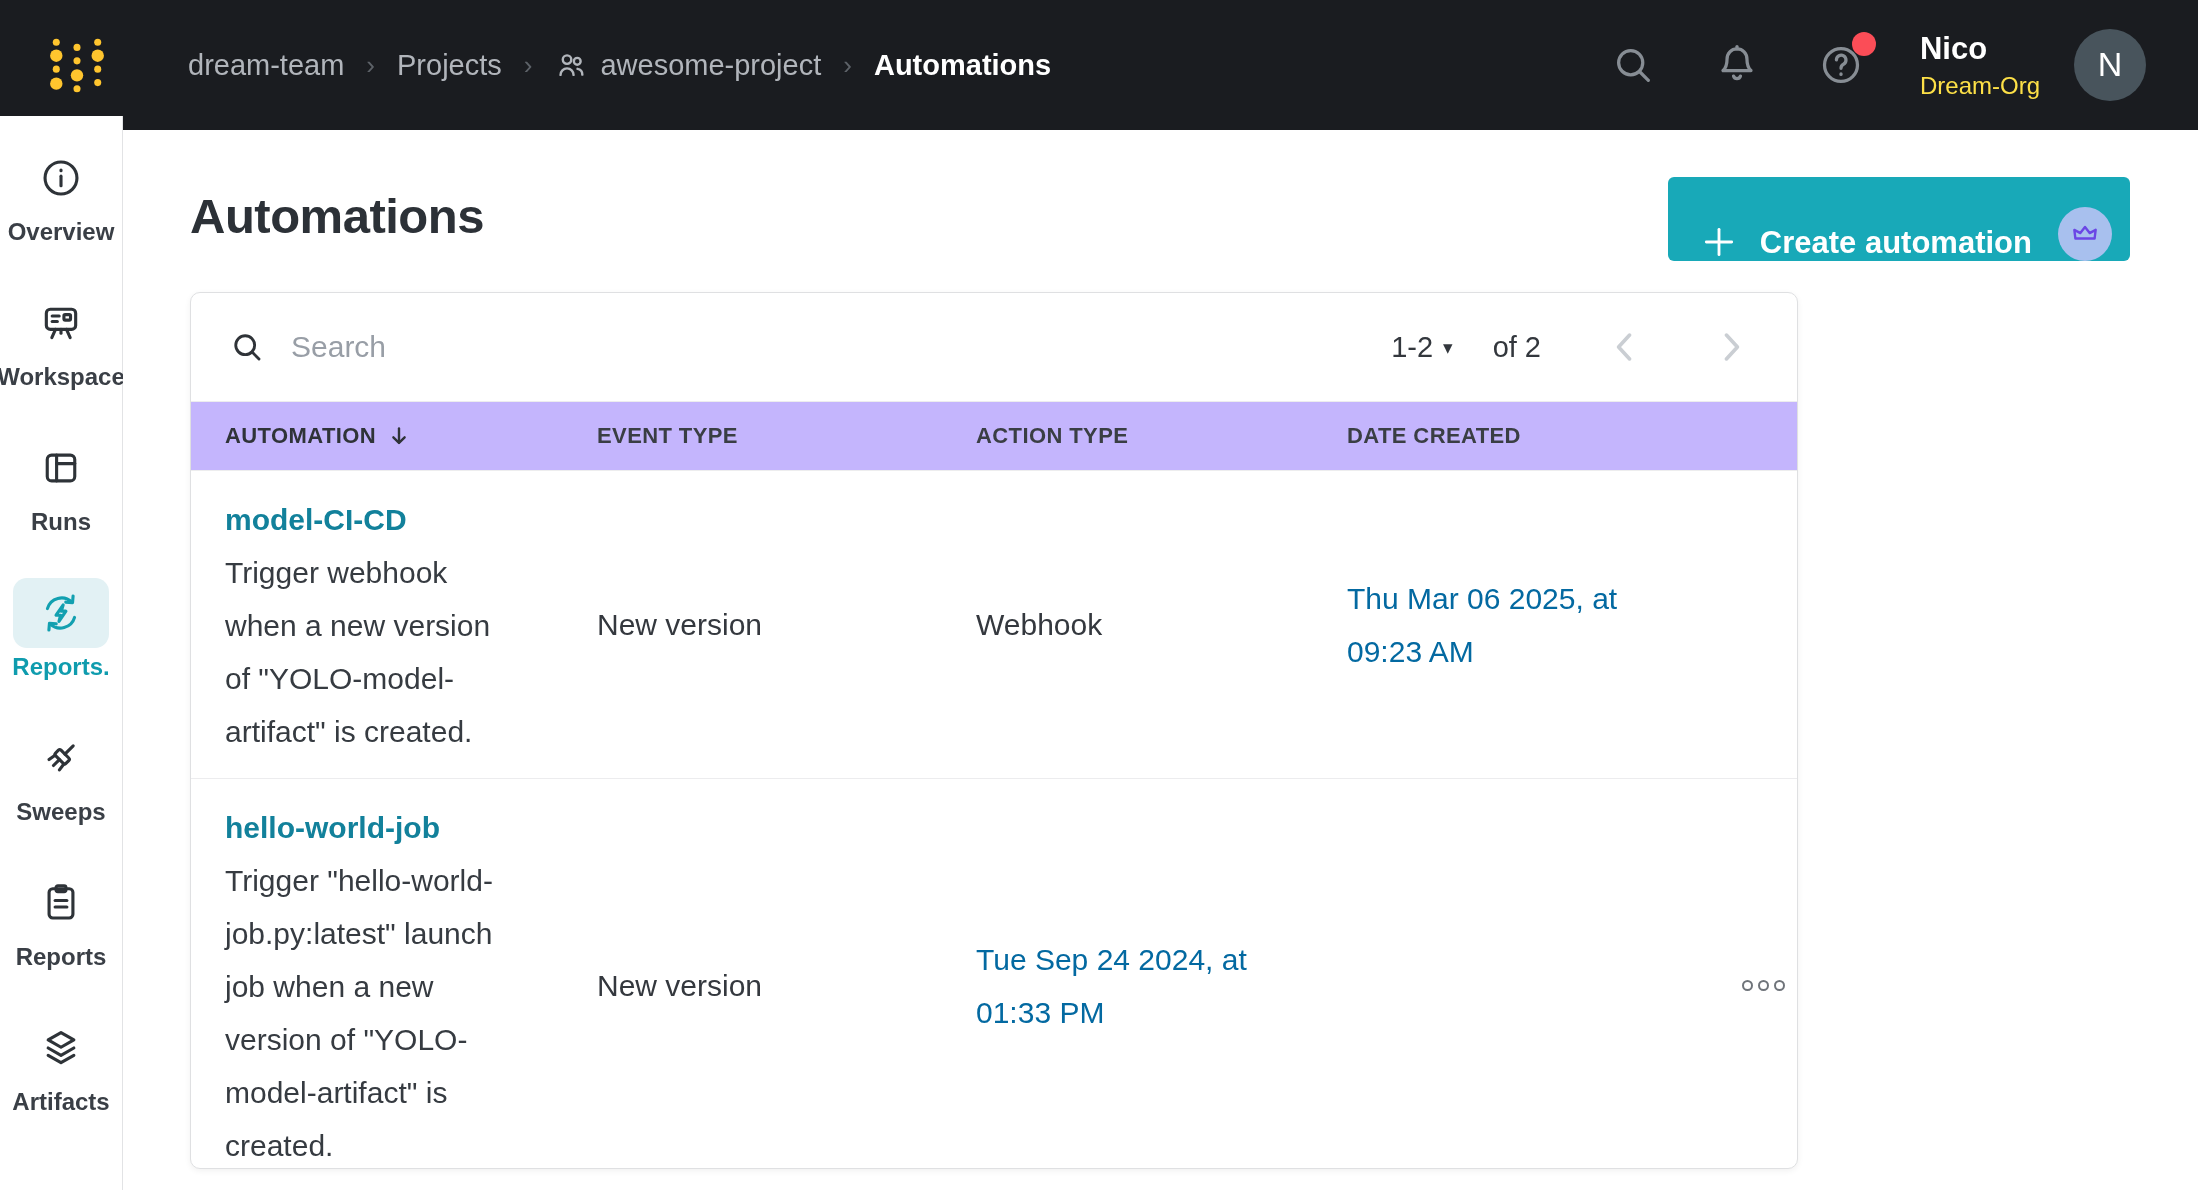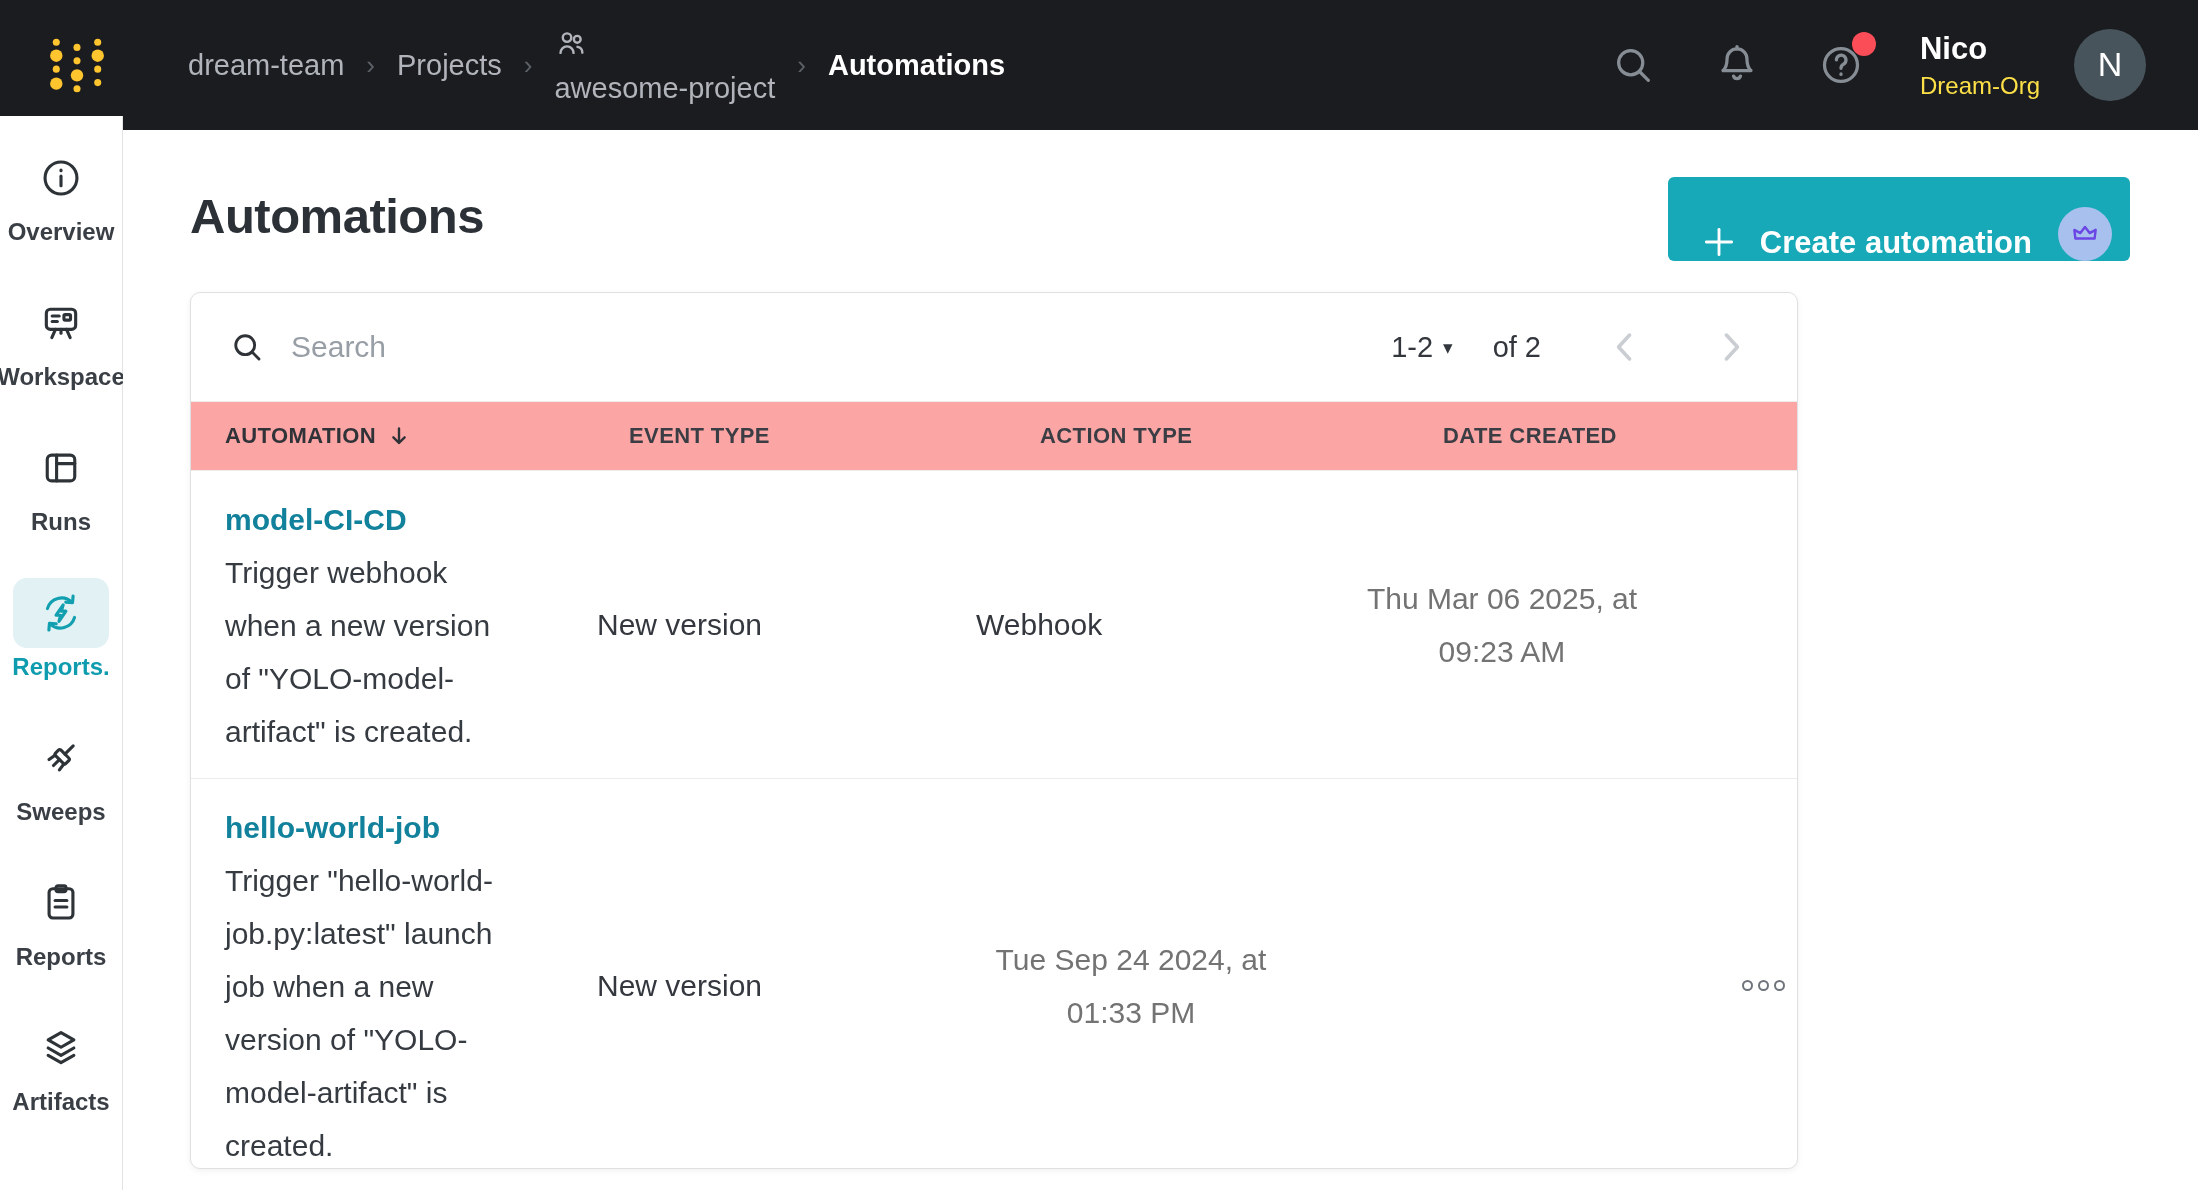--- a/index.html
+++ b/index.html
@@ -6,21 +6,21 @@
   html,body { width:2198px; height:1204px; overflow:hidden; background:#fff;
               font-family:"Liberation Sans", sans-serif; color:#34383e; }
 
   
   .topbar { position:absolute; top:0; left:0; width:2198px; height:130px;
             background:#1a1c20; display:flex; align-items:center; }
   .logo { margin-left:48px; width:58px; height:58px; cursor:pointer; flex:0 0 auto; }
   .breadcrumbs { margin-left:82px; display:flex; align-items:center; font-size:29px; color:#b1b5bb; }
   .crumb { cursor:pointer; }
   .crumb-sep { color:#5d6268; font-size:26px; margin:0 22px; }
-  .crumb-project { display:flex; align-items:flex-start; gap:12px;flex-direction:column; }
+  .crumb-project { display:flex; align-items:flex-end; gap:12px; }
   .crumb-active { color:#ffffff; font-weight:700; }
   .team-ic { width:34px; height:34px; stroke:#b1b5bb; }
 
   .topbar-right { margin-left:auto; display:flex; align-items:center; padding-right:52px; }
   .tb-iconbtn { width:46px; height:46px; margin-left:58px; cursor:pointer; position:relative; }
   .tb-iconbtn svg { width:46px; height:46px; stroke:#878d94; fill:none;
                     stroke-width:1.7; stroke-linecap:round; stroke-linejoin:round; }
   .notif-dot { position:absolute; top:-10px; right:-12px; width:24px; height:24px;
                border-radius:50%; background:#fb4d57; }
   .user-block { margin-left:56px; margin-right:34px; display:flex; flex-direction:column;
@@ -75,36 +75,36 @@
   .search-input::placeholder { color:#989ea6; }
   .pagination { display:flex; align-items:center; }
   .pag-range { display:flex; align-items:center; font-size:29px; color:#33373d; cursor:pointer; }
   .pag-caret { font-size:19px; margin-left:10px; color:#33373d; }
   .pag-total { font-size:29px; color:#33373d; margin-left:40px; }
   .pag-btn { width:44px; height:44px; margin-left:62px; cursor:pointer; }
   .pag-btn svg { width:44px; height:44px; stroke:#caced3; fill:none; stroke-width:2;
                  stroke-linecap:round; stroke-linejoin:round; }
 
   .tgrid { display:grid; grid-template-columns:372px 379px 371px 494px 1fr; padding-left:34px; }
-  .thead { height:70px; background:#fca5a5; border-top:1px solid #ededee;
-           border-bottom:1px solid #ededee; align-items:center;gap:32px; }
+  .thead { height:70px; background:#c4b5fd; border-top:1px solid #ededee;
+           border-bottom:1px solid #ededee; align-items:center; }
   .th { font-size:22px; font-weight:600; color:#3a3e44; letter-spacing:0.4px; cursor:pointer;
         display:flex; align-items:center; }
   .th-sorted { font-weight:700; color:#2f3338; }
   .sort-arrow { width:26px; height:26px; margin-left:10px; stroke:#2f3338; stroke-width:2.2;
                 fill:none; stroke-linecap:round; stroke-linejoin:round; }
 
   .trow { border-bottom:1px solid #ececee; }
   .trow:last-child { border-bottom:none; }
   .cell-name { padding:22px 0 20px 0; }
   .row-link { font-size:30px; font-weight:700; color:#12819b; line-height:53px;
               cursor:pointer; display:inline-block; }
   .row-desc { font-size:30px; color:#363b41; line-height:53px; max-width:285px; }
   .cell-mid { align-self:center; font-size:30px; color:#34383e; }
-  .cell-date { align-self:center; font-size:30px; color:#737373; line-height:53px; max-width:310px;text-align:center; }
+  .cell-date { align-self:center; font-size:30px; color:#0369a1; line-height:53px; max-width:310px; }
   .cell-menu { align-self:center; justify-self:end; padding-right:56px; display:flex;
                gap:5px; cursor:pointer; }
   .menu-dot { width:11px; height:11px; border:2px solid #6f747a; border-radius:50%; }
 
   .gold { fill:#ffc52e; }
 </style>
 </head>
 <body>
 
 <div class="topbar">

